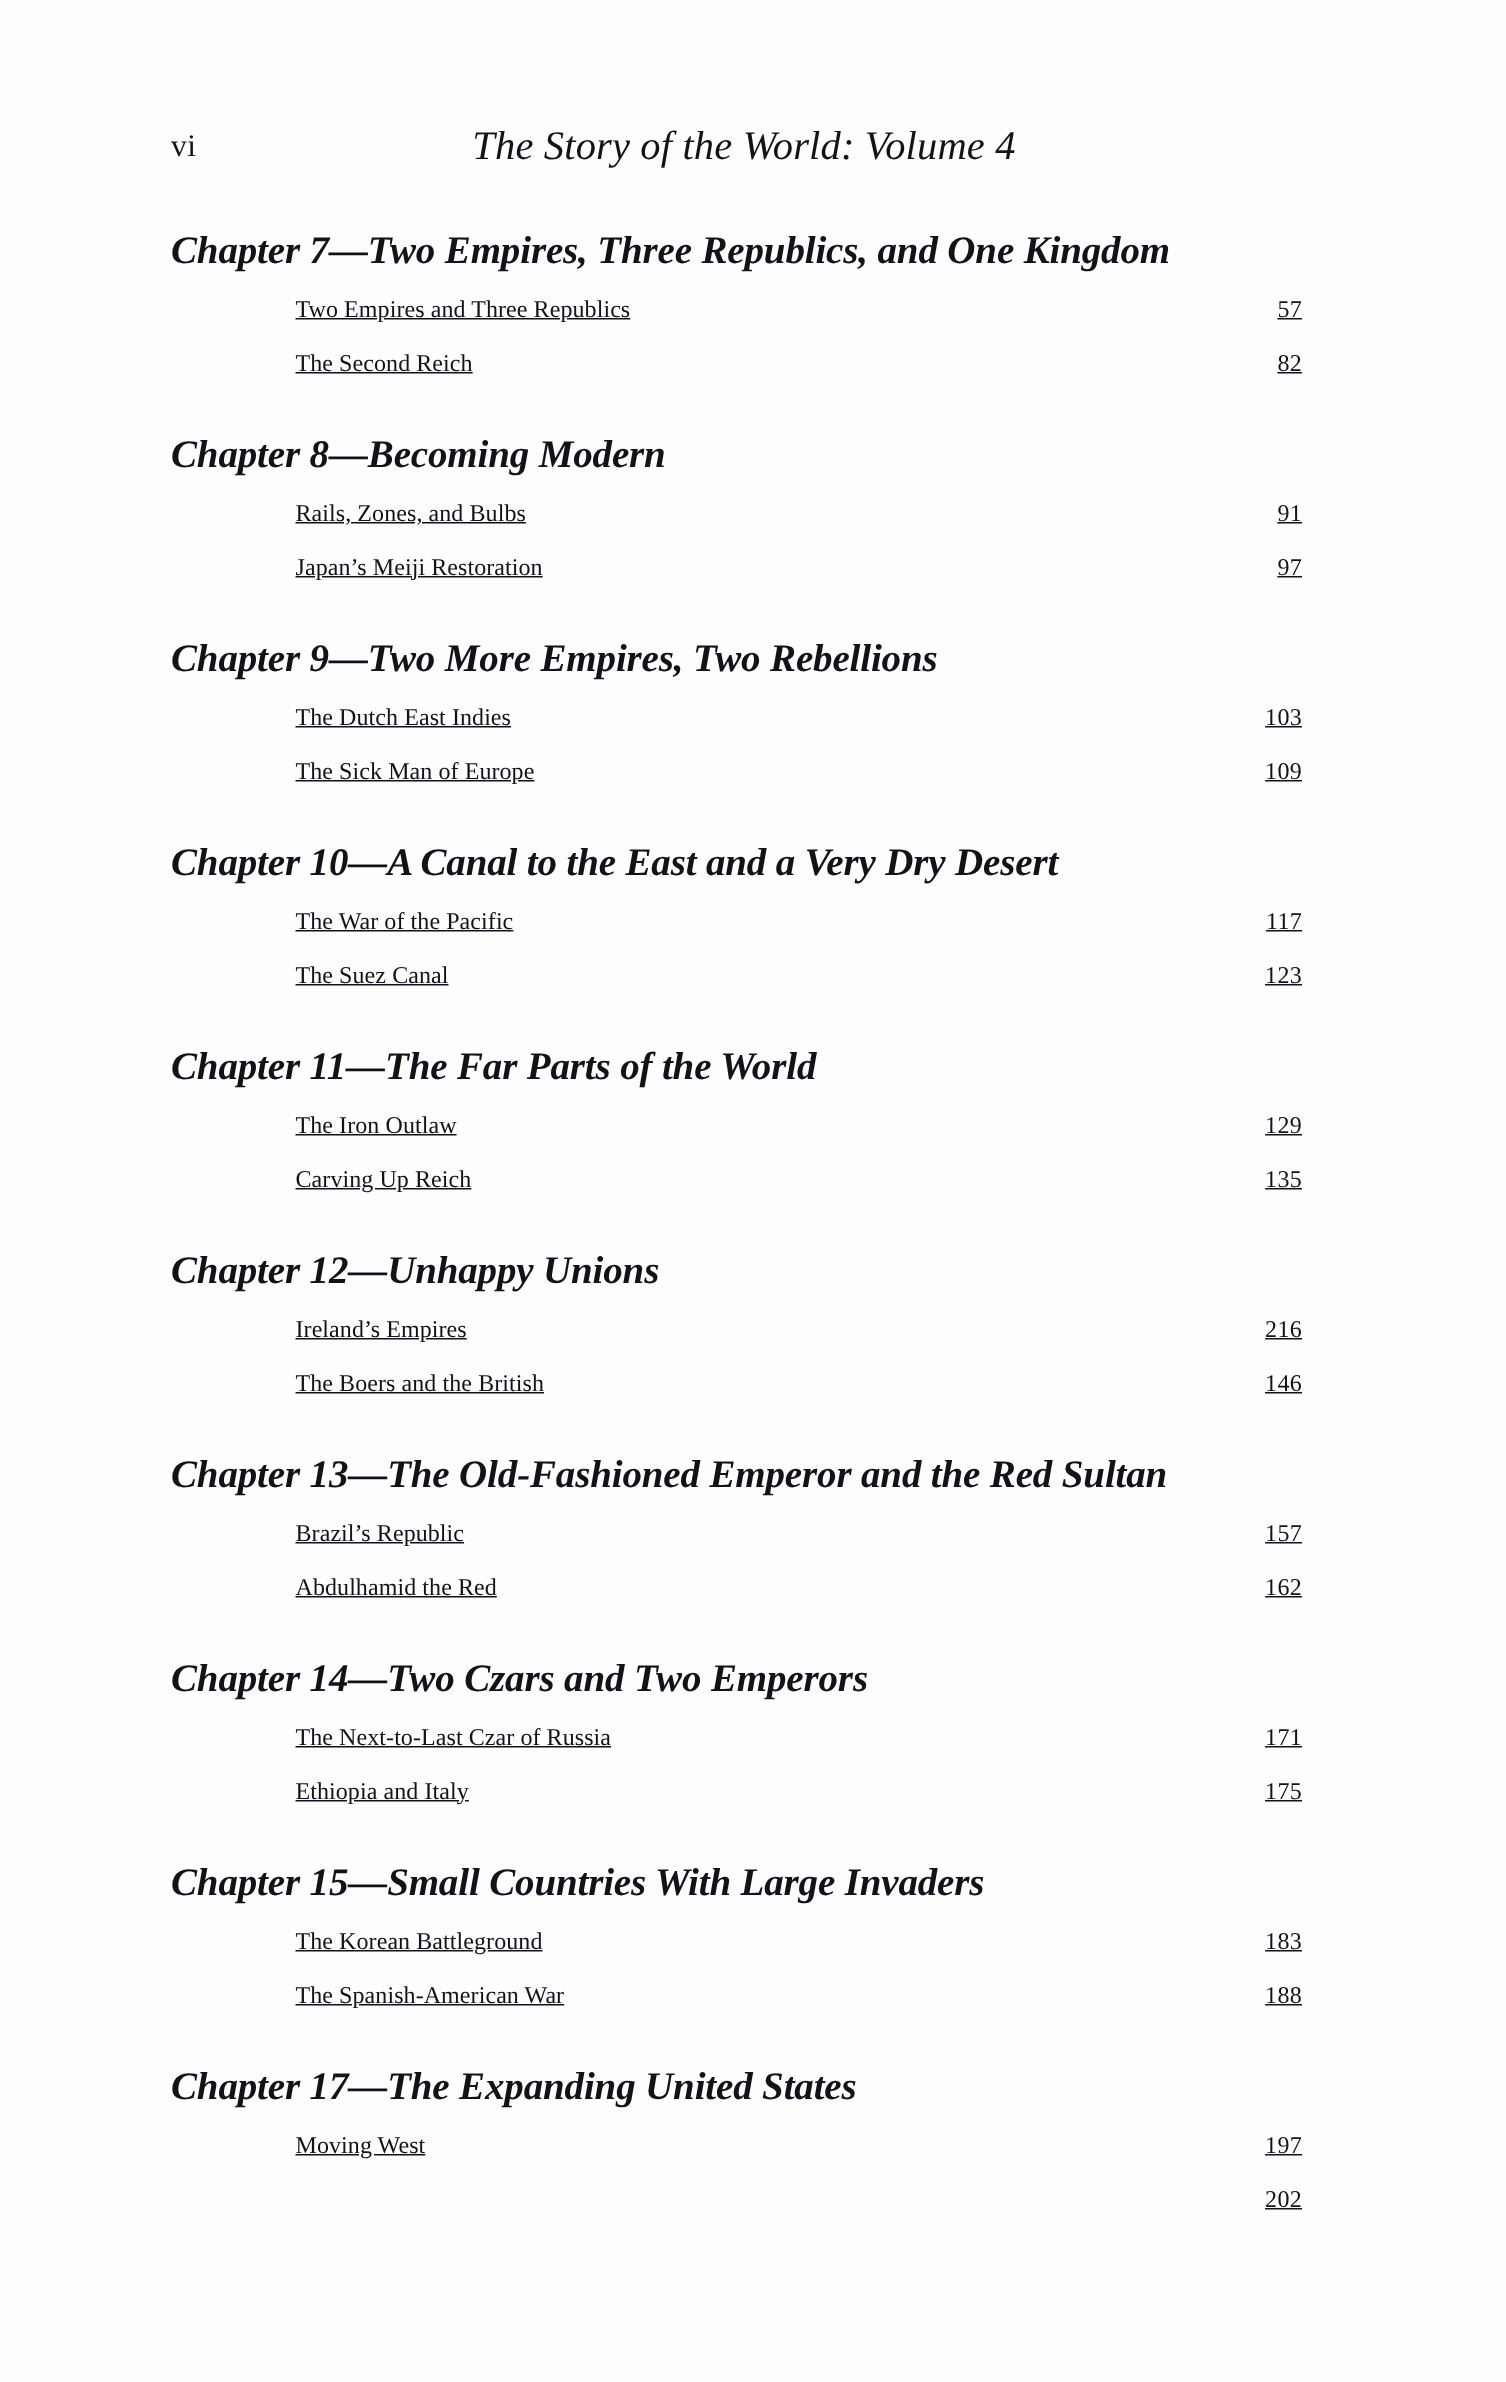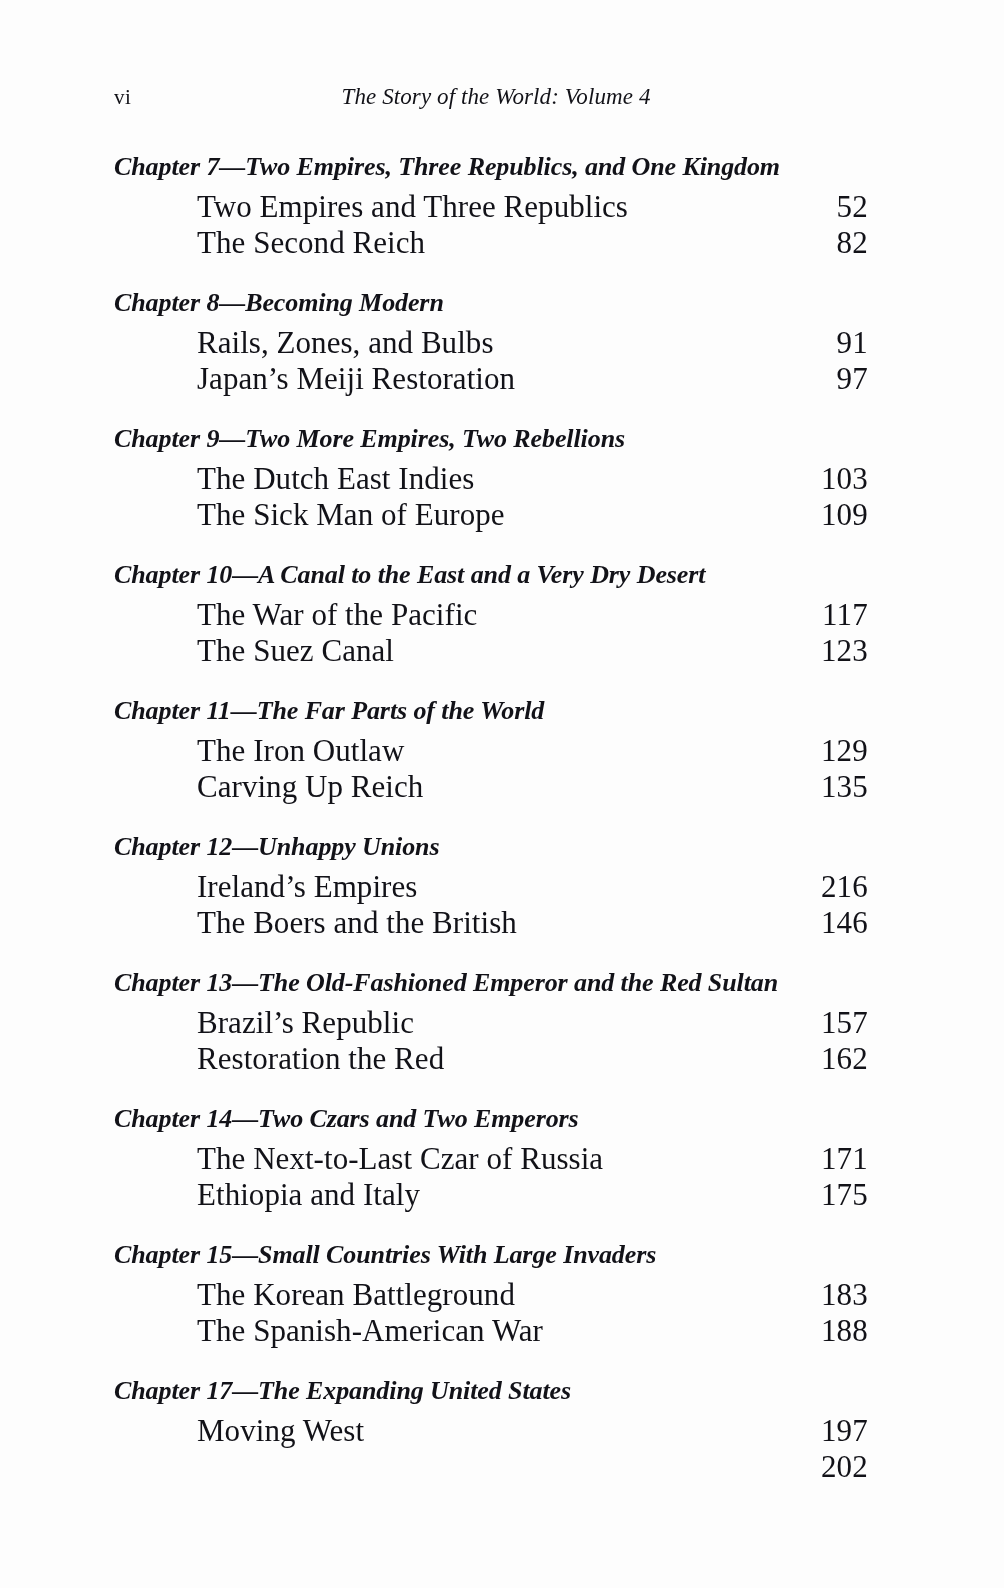--- a/index.html
+++ b/index.html
@@ -38,21 +38,21 @@
     line-height: 30px;
     letter-spacing: 0.4px;
   }
   .book-title {
     position: absolute;
     left: 196px;
     top: 0;
     width: 600px;
     text-align: center;
     font-style: italic;
-    font-size: 23px;
+    font-size: 27px;
     line-height: 30px;
     letter-spacing: 0.1px;
   }
 
   
   .toc {
     position: absolute;
     top: 148px;
     left: 114px;
     width: 776px;
@@ -74,22 +74,23 @@
     letter-spacing: -0.1px;
     white-space: nowrap;
     margin-bottom: 3px;
   }
 
   .entry {
     display: flex;
     align-items: baseline;
     padding-left: 83px;
     padding-right: 22px;
-    font-size: 31px;
+    font-size: 16px;
     line-height: 35.5px;
+    text-decoration: underline;
   }
   .entry-title {
     flex: 0 0 auto;
     letter-spacing: 0.05px;
   }
   .entry-filler {
     flex: 1 1 auto;
   }
   .entry-page {
     flex: 0 0 auto;
@@ -107,21 +108,21 @@
     <div class="folio">vi</div>
     <div class="book-title">The Story of the World: Volume 4</div>
   </div>
 
   <div class="toc">
       <div class="chapter-group">
         <div class="chapter-heading">Chapter 7—Two Empires, Three Republics, and One Kingdom</div>
         <div class="entry">
           <span class="entry-title">Two Empires and Three Republics</span>
           <span class="entry-filler"></span>
-          <span class="entry-page">52</span>
+          <span class="entry-page">57</span>
         </div>
         <div class="entry">
           <span class="entry-title">The Second Reich</span>
           <span class="entry-filler"></span>
           <span class="entry-page">82</span>
         </div>
       </div>
       <div class="chapter-group">
         <div class="chapter-heading">Chapter 8—Becoming Modern</div>
         <div class="entry">
@@ -188,21 +189,21 @@
         </div>
       </div>
       <div class="chapter-group">
         <div class="chapter-heading">Chapter 13—The Old-Fashioned Emperor and the Red Sultan</div>
         <div class="entry">
           <span class="entry-title">Brazil’s Republic</span>
           <span class="entry-filler"></span>
           <span class="entry-page">157</span>
         </div>
         <div class="entry">
-          <span class="entry-title">Restoration the Red</span>
+          <span class="entry-title">Abdulhamid the Red</span>
           <span class="entry-filler"></span>
           <span class="entry-page">162</span>
         </div>
       </div>
       <div class="chapter-group">
         <div class="chapter-heading">Chapter 14—Two Czars and Two Emperors</div>
         <div class="entry">
           <span class="entry-title">The Next-to-Last Czar of Russia</span>
           <span class="entry-filler"></span>
           <span class="entry-page">171</span>

